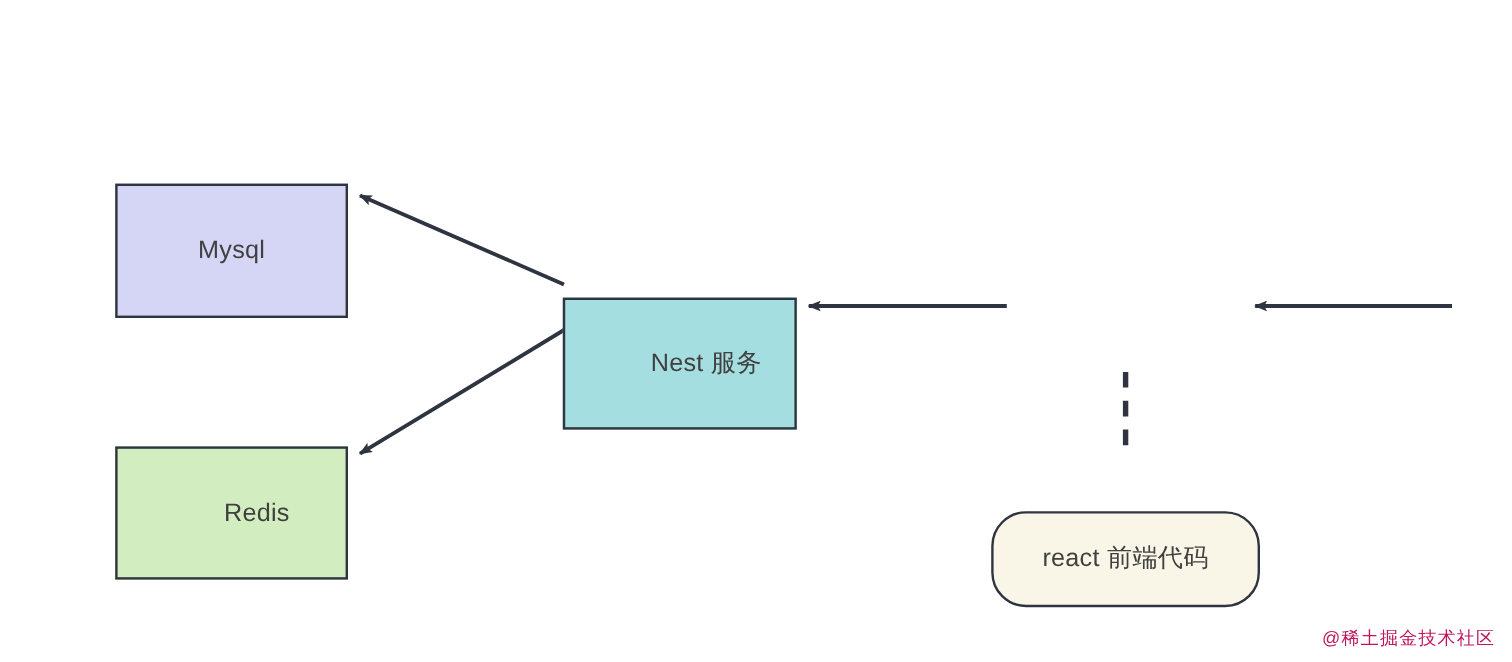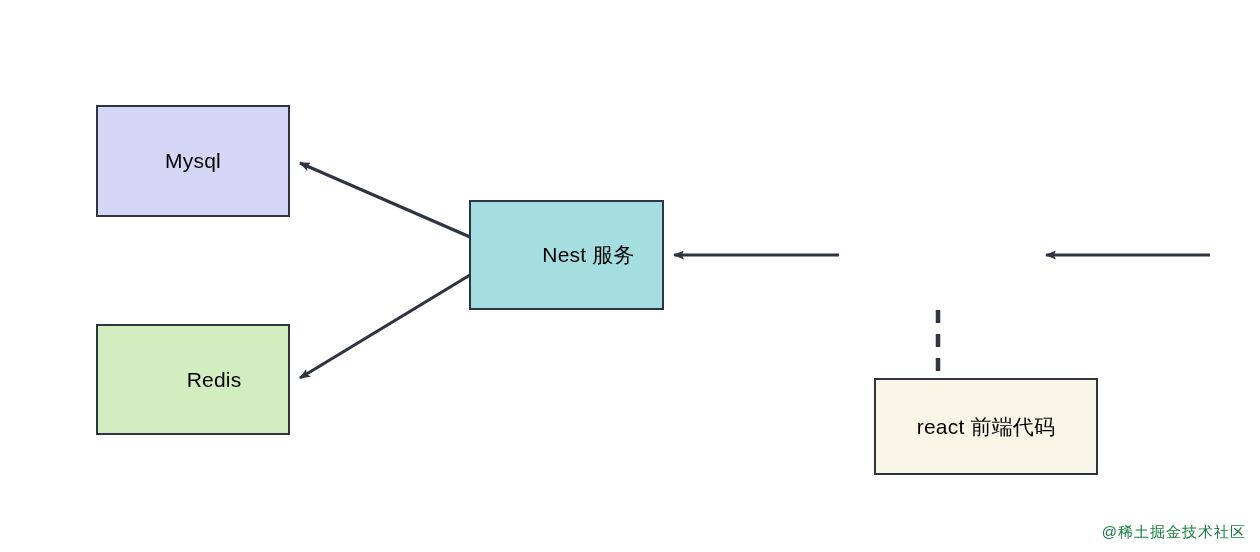--- a/index.html
+++ b/index.html
@@ -17,61 +17,63 @@
     background: #ffffff;
     overflow: hidden;
   }
   .node {
     position: absolute;
     box-sizing: border-box;
     border: 2px solid #2e3440;
     display: flex;
     align-items: center;
     justify-content: center;
-    color: #000000;
+    color: #404040;
     font-size: 21px;
     letter-spacing: 0.2px;
     line-height: 1.2;
     z-index: 3;
+    margin-top: 48px;
   }
   #node-mysql {
     left: 96px; top: 105px; width: 194px; height: 112px;
     background: #d5d5f5;
   }
   #node-redis {
     left: 96px; top: 324px; width: 194px; height: 111px;
     background: #d2edbf;
     padding-left: 42px;
   }
   #node-nest {
     left: 469px; top: 200px; width: 195px; height: 110px;
     background: #a5dee1;
     padding-left: 44px;
   }
   #node-nginx {
     left: 840px; top: 200px; width: 195px; height: 110px;
     background: #f2d8bd;
   }
   #node-react {
-    left: 874px; top: 378px; width: 224px; height: 97px;
+    left: 826px; top: 378px; width: 224px; height: 80px;
     background: #faf6e7;
+    border-radius: 29px;
   }
   #edges {
     position: absolute;
     left: 0; top: 0;
     width: 1260px;
     height: 552px;
     z-index: 1;
   }
   #watermark {
     position: absolute;
     right: 14px;
     bottom: 10px;
     font-size: 15px;
-    color: #15803d;
+    color: #be185d;
     letter-spacing: 1px;
     z-index: 5;
     user-select: none;
     text-align: right;
   }
 </style>
 </head>
 <body>
 
 <div id="canvas">

